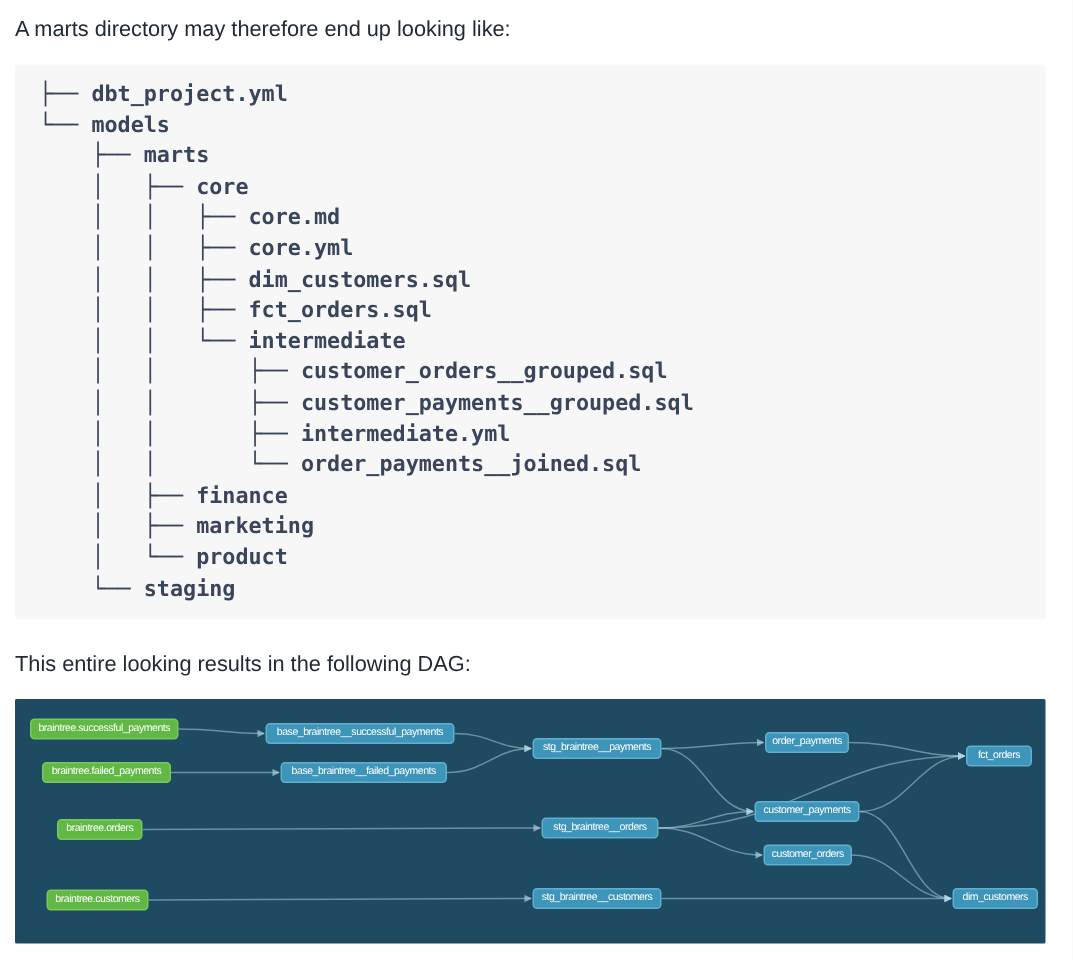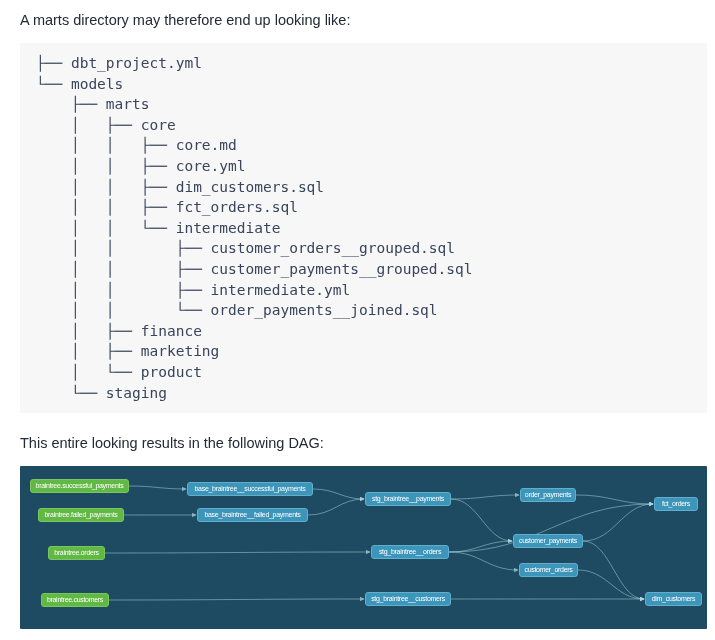--- a/index.html
+++ b/index.html
@@ -3,38 +3,39 @@
 <meta charset="utf-8">
 <style>
   * { box-sizing: border-box; }
   html, body { margin: 0; padding: 0; }
   body {
     width: 715px; height: 640px;
     background: #ffffff;
     font-family: "Liberation Sans", sans-serif;
     overflow: hidden;
   }
-  .content { padding: 12px 14px 0 20px; }
+  .content { padding: 12px 14px 0 10px; }
   p.intro {
     margin: 0;
     font-size: 14.5px;
     line-height: 17px;
     color: #222a35;
   }
   pre.tree {
     margin: 14px 0 0 0;
     background: #f7f7f8;
     color: #39455a;
     font-family: "DejaVu Sans Mono", monospace;
     font-size: 14.5px;
     line-height: 20.6px;
     padding: 10px 16px;
     border-radius: 2px;
     width: 687px;
     overflow: hidden;
+    font-weight: bold;
   }
   p.dag-intro { margin: 22px 0 0 0; }
   .dag {
     position: relative;
     margin-top: 14px;
     width: 687px;
     height: 163px;
     background: #1e4b62;
     border-radius: 1px;
     overflow: hidden;

